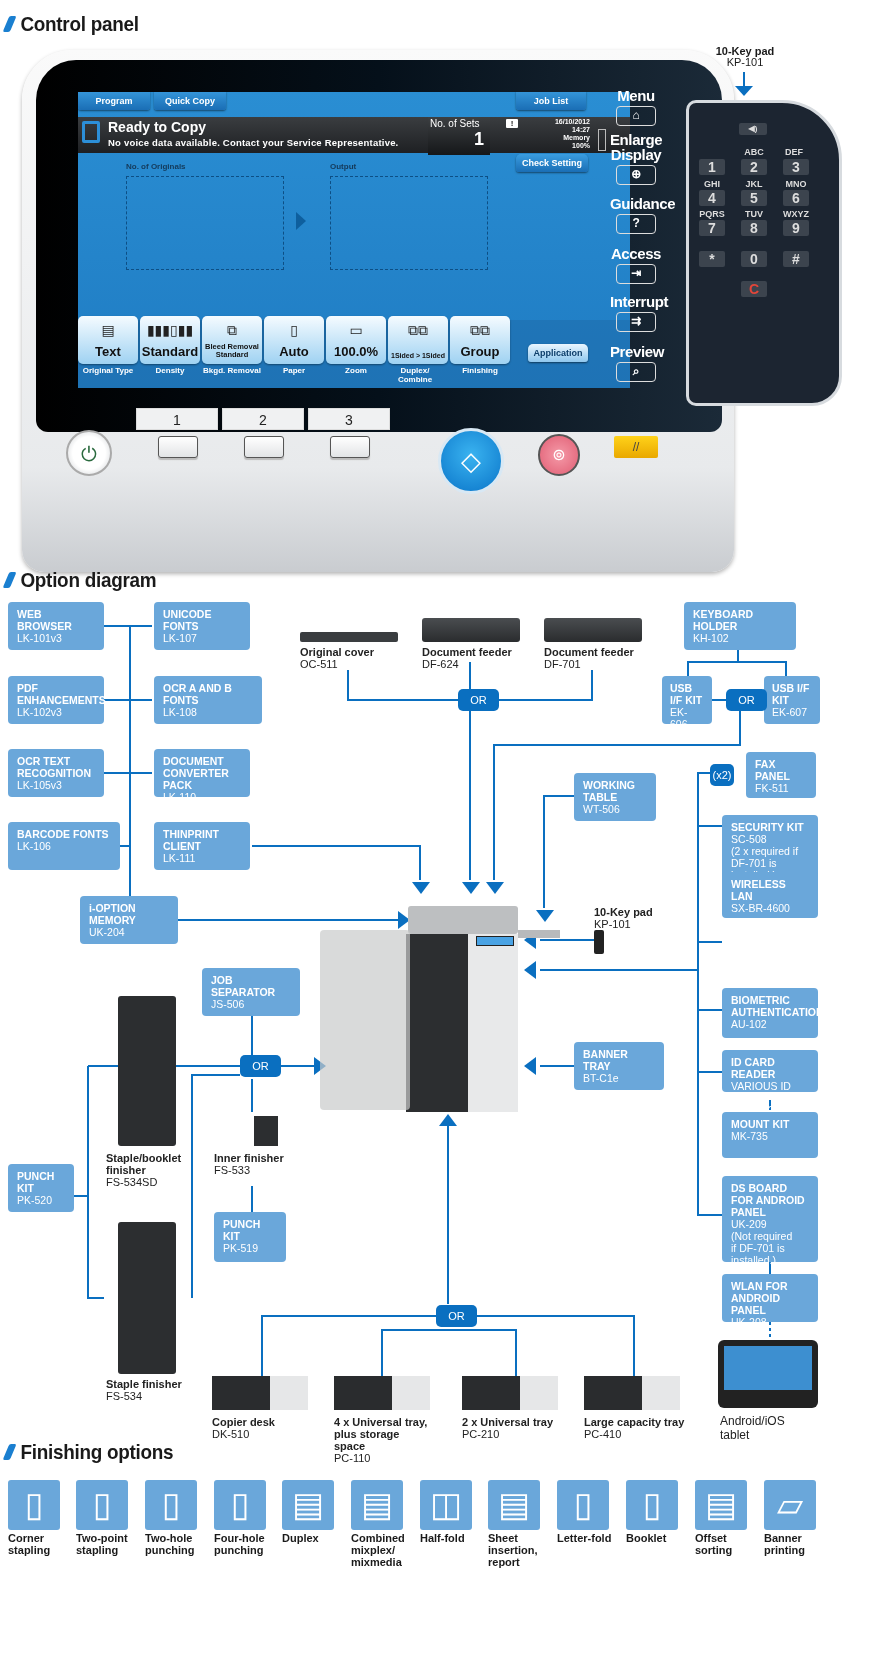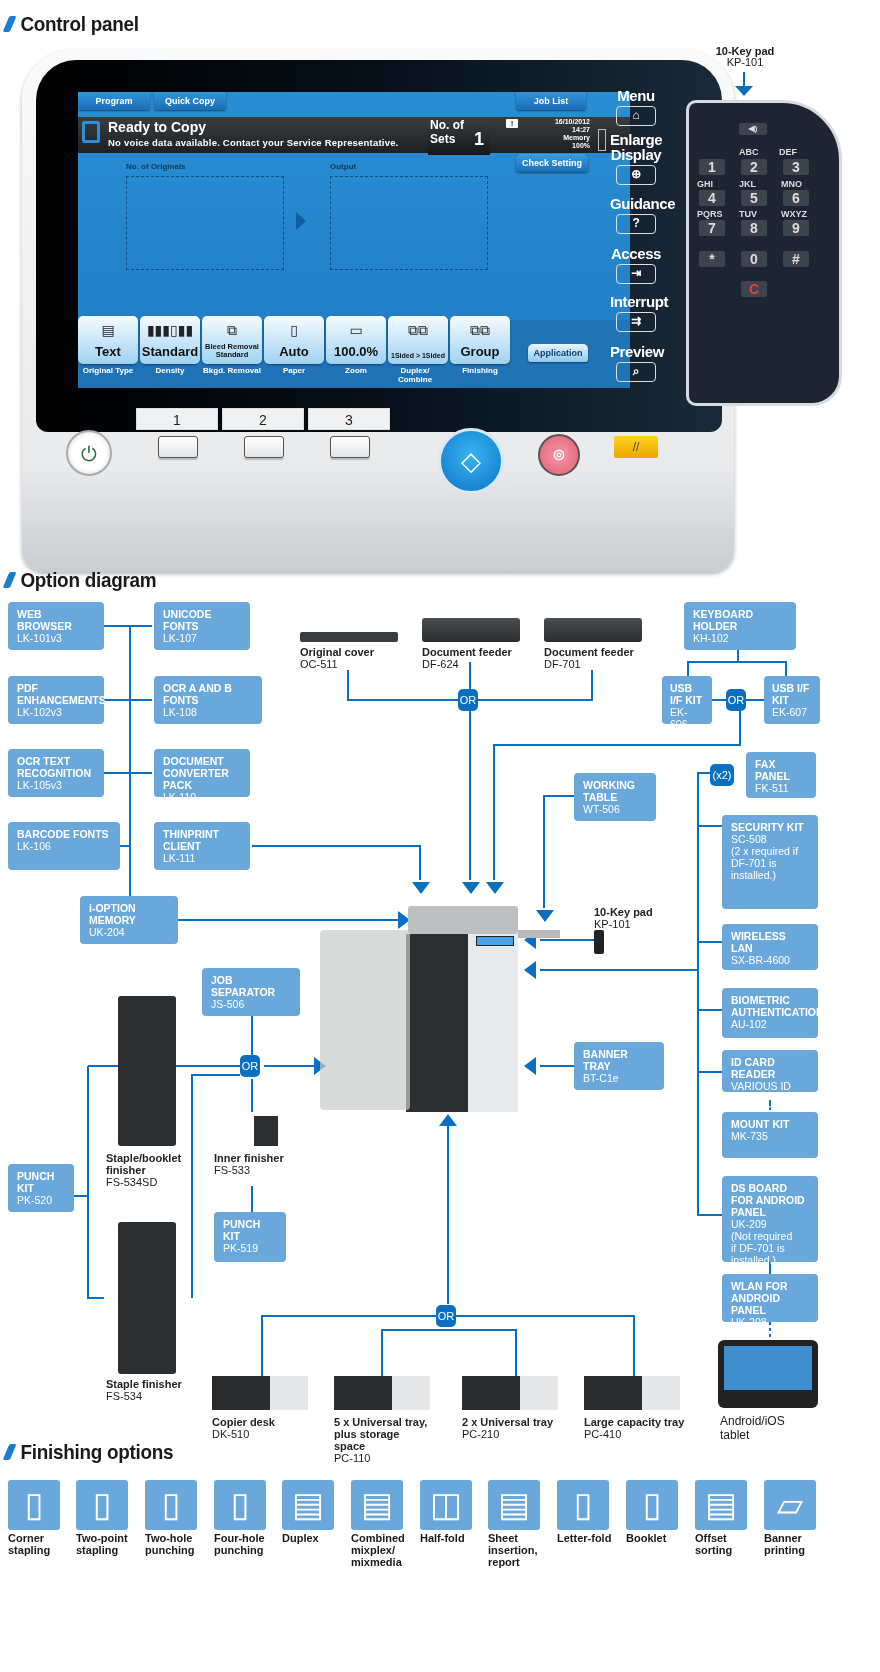--- a/index.html
+++ b/index.html
@@ -18,27 +18,27 @@
 .sets-box{position:absolute;left:350px;top:0;width:62px;height:38px;background:linear-gradient(#3c3f42,#151719);color:#fff}
 .dash-box{position:absolute;border:1px dashed #0d4f85;width:158px;height:94px}
 .funcbtn{position:absolute;top:224px;width:60px;height:48px;border-radius:5px;background:linear-gradient(#f5fbff,#9fd2f2);box-shadow:0 1px 2px rgba(0,0,0,.4);text-align:center}
 .funcbtn .lbl{position:absolute;bottom:5px;left:0;right:0;font-size:13px;font-weight:bold;color:#111}
 .funcbtn .ic{position:absolute;top:6px;left:50%;transform:translateX(-50%);font-size:14px;color:#222}
 .funclbl{position:absolute;top:274px;width:70px;text-align:center;color:#fff;font-size:8px;font-weight:bold;line-height:9px}
 .side-key{position:absolute;left:610px;width:52px;text-align:center;color:#fff;font-weight:bold;font-size:15px;line-height:15px;letter-spacing:-0.4px}
 .side-key .box{display:block;margin:3px auto 0;width:40px;height:20px;border:1.5px solid #ddd;border-radius:4px;font-size:12px;line-height:17px}
 .kp{left:686px;top:100px;width:156px;height:306px;background:#1c2531;border-radius:10px 60px 30px 10px;border:3px solid #d7dbdf}
 .kk{position:absolute;width:26px;height:16px;background:#3c444e;border-radius:2px;color:#ddd;font-size:14px;font-weight:bold;text-align:center;line-height:16px}
-.kl{position:absolute;color:#ddd;font-size:9px;font-weight:bold;width:30px;text-align:left}
+.kl{position:absolute;color:#ddd;font-size:9px;font-weight:bold;width:30px;text-align:center}
 .pbtn{position:absolute;width:40px;height:22px;border-radius:3px;background:linear-gradient(#fff,#e2e4e6);border:1.5px solid #555;box-shadow:0 2px 1px #bbb}
 .plbl{position:absolute;top:408px;width:82px;height:22px;background:#f0f1f2;border:1px solid #ddd;text-align:center;font-size:14px;line-height:22px;color:#222}
 
 .ob{position:absolute;background:#6aa7da;border-radius:4px;color:#fff;padding:6px 9px;font-size:10.5px;line-height:12px}
 .ob b{display:block;font-weight:bold}
-.or{position:absolute;background:#0a6fc0;color:#fff;border-radius:5px;font-size:11px;text-align:center;line-height:22px;width:20px;height:22px}
+.or{position:absolute;background:#0a6fc0;color:#fff;border-radius:5px;font-size:11px;text-align:center;line-height:22px;width:41px;height:22px}
 .cap{position:absolute;font-size:11px;line-height:12px;color:#222}
 .cap b{display:block;font-weight:bold}
 .dev{position:absolute;background:#333}
 
 .fin{position:absolute;top:1480px;width:52px;height:50px;background:#6aa7da;border-radius:3px}
 .finlbl{position:absolute;top:1532px;width:70px;font-size:11px;font-weight:bold;line-height:12px;color:#1a1a1a}
 svg.lines{position:absolute;left:0;top:0}
 </style>
 </head>
 <body>
@@ -53,21 +53,21 @@
 
 <div class="abs screen">
   <div class="tabbtn" style="left:0;top:-4px;width:72px;padding-top:4px;height:22px">Program</div>
   <div class="tabbtn" style="left:76px;top:-4px;width:72px;padding-top:4px;height:22px">Quick Copy</div>
   <div class="tabbtn" style="left:438px;top:-4px;width:70px;padding-top:4px;height:22px">Job List</div>
   <div class="statusbar">
     <div class="abs" style="left:4px;top:4px;width:18px;height:22px;border:3px solid #2c8fd8;border-radius:2px"></div>
     <div class="status-title">Ready to Copy</div>
     <div class="status-msg">No voice data available. Contact your Service Representative.</div>
     <div class="sets-box">
-      <div class="abs" style="left:2px;top:1px;font-size:12px;font-weight:bold">No. of Sets</div>
+      <div class="abs" style="left:2px;top:1px;font-size:10px;font-weight:normal">No. of Sets</div>
       <div class="abs" style="right:6px;top:12px;font-size:18px;font-weight:bold">1</div>
     </div>
     <div class="abs" style="left:428px;top:2px;width:12px;height:9px;background:#fff;border-radius:1px;color:#222;font-size:8px;font-weight:bold;text-align:center;line-height:9px">!</div>
     <div class="abs" style="left:460px;top:1px;width:52px;text-align:right;color:#fff;font-size:7px;font-weight:bold;line-height:8px">
       <div>16/10/2012</div>
       <div>14:27</div>
       <div>Memory</div>
       <div>100%</div>
     </div>
     <div class="abs" style="left:520px;top:12px;width:8px;height:22px;border:1.5px solid #bbb"></div>
@@ -254,21 +254,21 @@
 <div class="abs" style="left:594px;top:930px;width:10px;height:24px;background:#222;border-radius:2px"></div>
 <div class="cap" style="left:594px;top:906px"><b>10-Key pad</b><span>KP-101</span></div>
 
 <div class="or" style="left:710px;top:764px;width:24px">(x2)</div>
 <div class="ob" style="left:746px;top:752px;width:70px;height:46px"><b>FAX PANEL</b><span>FK-511</span></div>
 <div class="ob" style="left:722px;top:815px;width:96px;height:94px">
     <b>SECURITY KIT</b>
     <span style="display:block">SC-508</span>
     <span style="display:block;width:70px">(2 x required if DF-701 is installed.)</span>
   </div>
-<div class="ob" style="left:722px;top:924px;width:96px;height:46px"><b>WIRELESS LAN</b><span>SX-BR-4600</span></div>
+<div class="ob" style="left:722px;top:872px;width:96px;height:46px"><b>WIRELESS LAN</b><span>SX-BR-4600</span></div>
 <div class="ob" style="left:722px;top:988px;width:96px;height:50px"><b>BIOMETRIC AUTHENTICATION</b><span>AU-102</span></div>
 <div class="ob" style="left:722px;top:1050px;width:96px;height:42px"><b>ID CARD READER</b><span>VARIOUS ID CARD TECHNOLOGIES</span></div>
 <div class="ob" style="left:722px;top:1112px;width:96px;height:46px"><b>MOUNT KIT</b><span>MK-735</span></div>
 <div class="ob" style="left:722px;top:1176px;width:96px;height:86px">
     <b>DS BOARD FOR ANDROID PANEL</b>
     <span style="display:block">UK-209</span>
     <span style="display:block;width:66px">(Not required if DF-701 is installed.)</span>
   </div>
 <div class="ob" style="left:722px;top:1274px;width:96px;height:48px"><b>WLAN FOR ANDROID PANEL</b><span>UK-208</span></div>
 <div class="abs" style="left:718px;top:1340px;width:100px;height:68px;background:#222;border-radius:6px;padding:6px">
@@ -289,21 +289,21 @@
 
 <div class="ob" style="left:8px;top:1164px;width:66px;height:48px"><b>PUNCH KIT</b><span>PK-520</span></div>
 <div class="ob" style="left:214px;top:1212px;width:72px;height:50px"><b style="width:40px">PUNCH KIT</b><span>PK-519</span></div>
 
 <div class="or" style="left:436px;top:1305px">OR</div>
 <div class="abs" style="left:212px;top:1376px;width:96px;height:34px;background:linear-gradient(90deg,#2a2c2e 0 60%,#e6e7e8 60%)"></div>
 <div class="abs" style="left:334px;top:1376px;width:96px;height:34px;background:linear-gradient(90deg,#2a2c2e 0 60%,#e6e7e8 60%)"></div>
 <div class="abs" style="left:462px;top:1376px;width:96px;height:34px;background:linear-gradient(90deg,#2a2c2e 0 60%,#e6e7e8 60%)"></div>
 <div class="abs" style="left:584px;top:1376px;width:96px;height:34px;background:linear-gradient(90deg,#2a2c2e 0 60%,#e6e7e8 60%)"></div>
 <div class="cap" style="left:212px;top:1416px"><b>Copier desk</b><span>DK-510</span></div>
-<div class="cap" style="left:334px;top:1416px;width:96px"><b>5 x Universal tray, plus storage space</b><span>PC-110</span></div>
+<div class="cap" style="left:334px;top:1416px;width:96px"><b>4 x Universal tray, plus storage space</b><span>PC-110</span></div>
 <div class="cap" style="left:462px;top:1416px"><b>2 x Universal tray</b><span>PC-210</span></div>
 <div class="cap" style="left:584px;top:1416px"><b>Large capacity tray</b><span>PC-410</span></div>
 
 <div class="sec-title" style="left:6px;top:1440px">
   <span class="sec-mark"></span>
   <span>Finishing options</span>
 </div>
 
 <div id="fin-row">
     <div class="fin" style="left: 8px; color: rgb(255, 255, 255); font-size: 34px; text-align: center; line-height: 48px;">▯</div>

